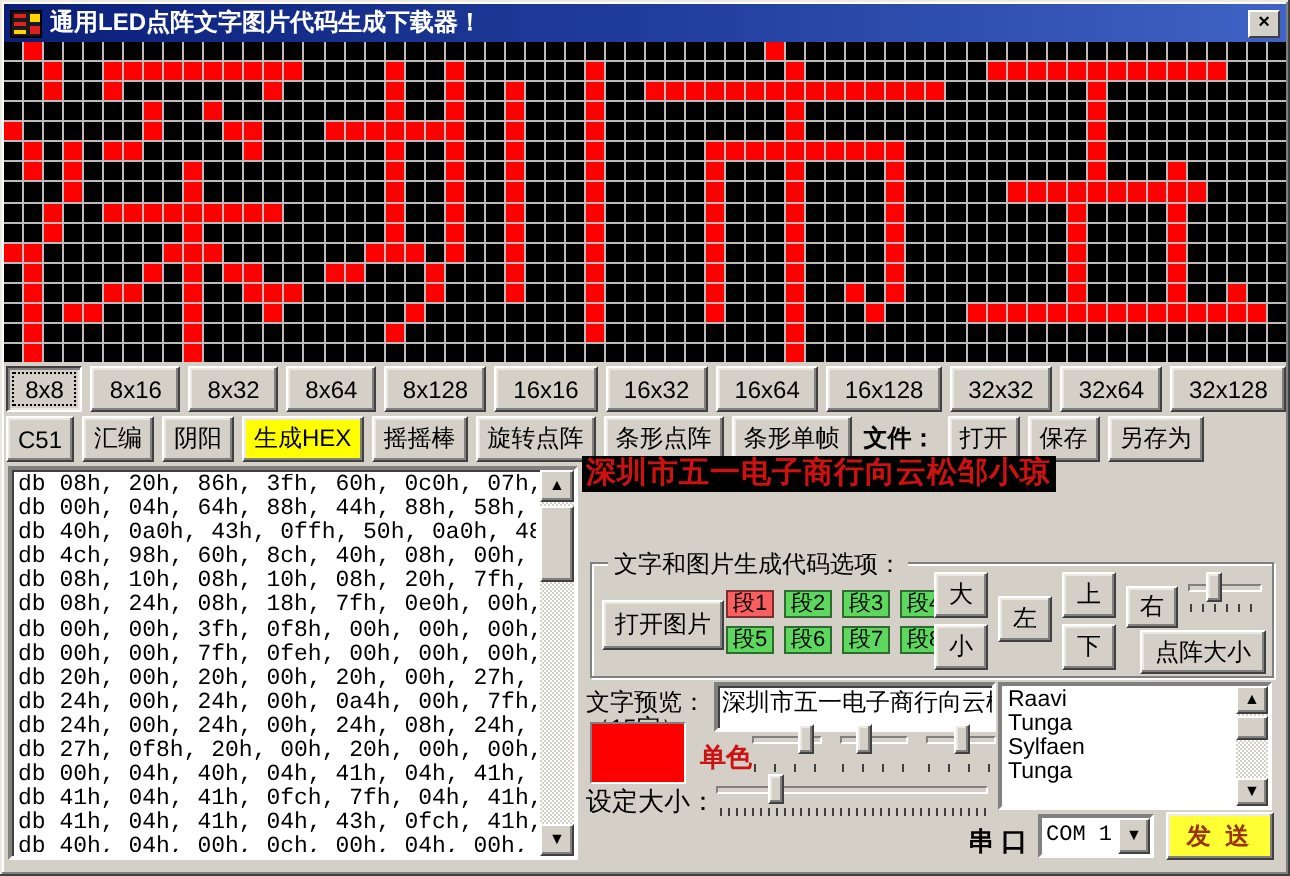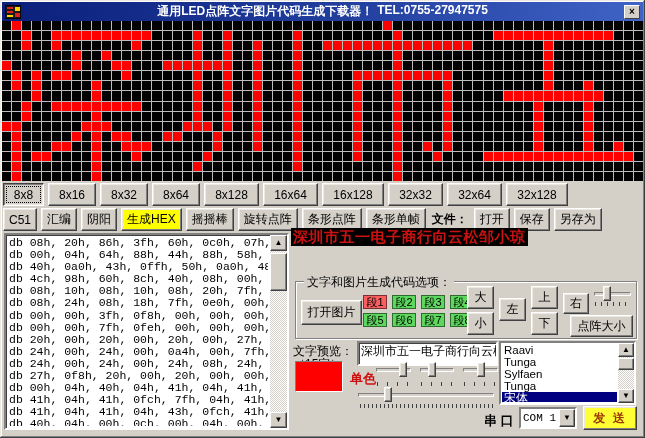--- a/index.html
+++ b/index.html
@@ -14,21 +14,21 @@
   .titlebar{position:absolute;left:2px;top:2px;width:641px;height:19px;
     background:linear-gradient(90deg,#0a1f7a 0%,#23409f 55%,#3f63c6 100%);
     display:flex;align-items:center;padding:0 3px;gap:4px;}
   .app-icon{width:16px;height:14px;background:#1a1a1a;position:relative;flex:0 0 auto;border:1px solid #000;}
   .app-icon i{position:absolute;display:block;}
   .app-icon .r1{left:1px;top:1px;width:6px;height:2px;background:#e02020;}
   .app-icon .r2{left:1px;top:5px;width:6px;height:2px;background:#e02020;}
   .app-icon .r3{left:1px;top:9px;width:6px;height:2px;background:#ffd400;}
   .app-icon .y1{left:9px;top:1px;width:5px;height:4px;background:#ffd400;}
   .app-icon .y2{left:9px;top:7px;width:5px;height:4px;background:#e02020;}
-  .title-text{color:#fff;font-weight:bold;white-space:nowrap;overflow:hidden;flex:1;display:flex;gap:4px;justify-content:center;}
+  .title-text{color:#fff;font-weight:bold;white-space:nowrap;overflow:hidden;flex:1;display:flex;gap:4px;}
   .close-btn{width:16px;height:14px;background:#d4d0c8;border:1px solid;border-color:#fff #404040 #404040 #fff;
     font-size:10px;font-weight:bold;line-height:11px;text-align:center;flex:0 0 auto;cursor:default;}
   
   .matrix{position:absolute;left:2px;top:21px;width:641px;height:160px;background:#bcbcbc;
     display:grid;grid-template-columns:repeat(64,1fr);grid-template-rows:repeat(16,1fr);gap:1px;}
   
   .btn{background:#d4d0c8;border:1px solid;border-color:#fff #404040 #404040 #fff;
     box-shadow:inset -1px -1px 0 #808080,inset 1px 1px 0 #ece9e2;
     font-family:"Liberation Sans",sans-serif;font-size:12px;color:#000;
     display:flex;align-items:center;justify-content:center;white-space:nowrap;padding:0 5px;cursor:default;}
@@ -99,21 +99,20 @@
   <div class="titlebar">
     <div class="app-icon">
       <i class="r1"></i>
         <i class="r2"></i>
         <i class="r3"></i>
         <i class="y1"></i>
         <i class="y2"></i>
     </div>
     <div class="title-text">
       <span>通用LED点阵文字图片代码生成下载器！</span>
-      <span>TEL:0755-27947575</span>
     </div>
     <div class="close-btn">×</div>
   </div>
 
   <div class="matrix" id="matrix" style="background: rgb(188, 188, 188);">
       <div class="cell" style="background: rgb(0, 0, 0);"></div>
       <div class="cell" style="background: rgb(255, 0, 0);"></div>
       <div class="cell" style="background: rgb(0, 0, 0);"></div>
       <div class="cell" style="background: rgb(0, 0, 0);"></div>
       <div class="cell" style="background: rgb(0, 0, 0);"></div>
@@ -1137,20 +1136,22 @@
       <div class="cell" style="background: rgb(0, 0, 0);"></div>
       <div class="cell" style="background: rgb(0, 0, 0);"></div>
     </div>
 
   <div class="btnrow row1" id="size-buttons">
       <div class="btn pressed" style="width: 41px;">8x8</div>
       <div class="btn" style="width: 48px;">8x16</div>
       <div class="btn" style="width: 48px;">8x32</div>
       <div class="btn" style="width: 48px;">8x64</div>
       <div class="btn" style="width: 55px;">8x128</div>
+      <div class="btn" style="width: 55px;">16x16</div>
+      <div class="btn" style="width: 55px;">16x32</div>
       <div class="btn" style="width: 55px;">16x64</div>
       <div class="btn" style="width: 62px;">16x128</div>
       <div class="btn" style="width: 55px;">32x32</div>
       <div class="btn" style="width: 55px;">32x64</div>
       <div class="btn" style="width: 62px;">32x128</div>
     </div>
 
   <div class="btnrow row2">
     <span id="action-buttons" style="display:flex;gap:4px;flex:0 0 auto;">
         <div class="btn">C51</div>
@@ -1212,21 +1213,20 @@
   <span class="lbl" style="left:293px;top:343px;">文字预览：</span>
   <span class="lbl" style="left:293px;top:356px;">（15字）</span>
   <div class="input" id="preview-input">深圳市五一电子商行向云松邹小琼</div>
 
   <div class="fontlist">
     <div class="items" id="font-items">
         <div class="font-item">Raavi</div>
         <div class="font-item">Tunga</div>
         <div class="font-item">Sylfaen</div>
         <div class="font-item">Tunga</div>
-        <div class="font-item" style="background: rgb(0, 0, 128); color: rgb(255, 255, 255); font-size: 12px;">宋体</div>
       </div>
     <div class="sb" style="width:16px;">
       <div class="sb-btn sb-up" style="width:16px;height:14px;line-height:12px;">▲</div>
       <div class="sb-thumb" style="top:15px;height:12px;width:16px;"></div>
       <div class="sb-btn sb-down" style="width:16px;height:14px;line-height:12px;">▼</div>
     </div>
   </div>
 
   <div class="swatch" id="color-swatch" style="background: rgb(255, 0, 0);"></div>
   <span class="lbl bold" id="mono-label" style="left: 350px; top: 370px; font-size: 13px; color: rgb(204, 17, 17);">单色</span>
@@ -1241,20 +1241,21 @@
         <div class="thumb" style="left:8px;"></div>
       <div class="ticks" style="bottom:4px;background-image:repeating-linear-gradient(90deg,#404040 0 1px,transparent 1px 10px);"></div>
     </div>
     <div class="mini slider">
       <div class="channel"></div>
         <div class="thumb" style="left:14px;"></div>
       <div class="ticks" style="bottom:4px;background-image:repeating-linear-gradient(90deg,#404040 0 1px,transparent 1px 10px);"></div>
     </div>
   </div>
 
+  <span class="lbl" style="left:293px;top:392px;font-size:13px;">设定大小：</span>
   <div class="slider" style="position:absolute;left:358px;top:387px;width:136px;height:16px;">
     <div class="channel"></div>
     <div class="thumb" style="left:26px;"></div>
   </div>
   <div class="ticks" style="position:absolute;left:360px;top:404px;width:133px;background-image:repeating-linear-gradient(90deg,#404040 0 1px,transparent 1px 4px);"></div>
 
   <span class="lbl bold" style="left:484px;top:412px;font-size:13px;">串 口：</span>
   <div class="combo">
     <span class="val">COM 1</span>
     <span class="drop">▼</span>

